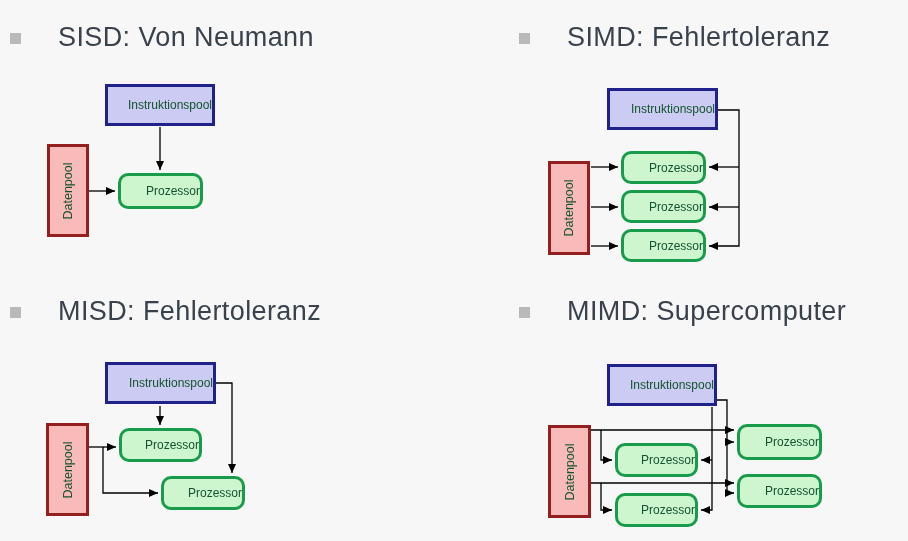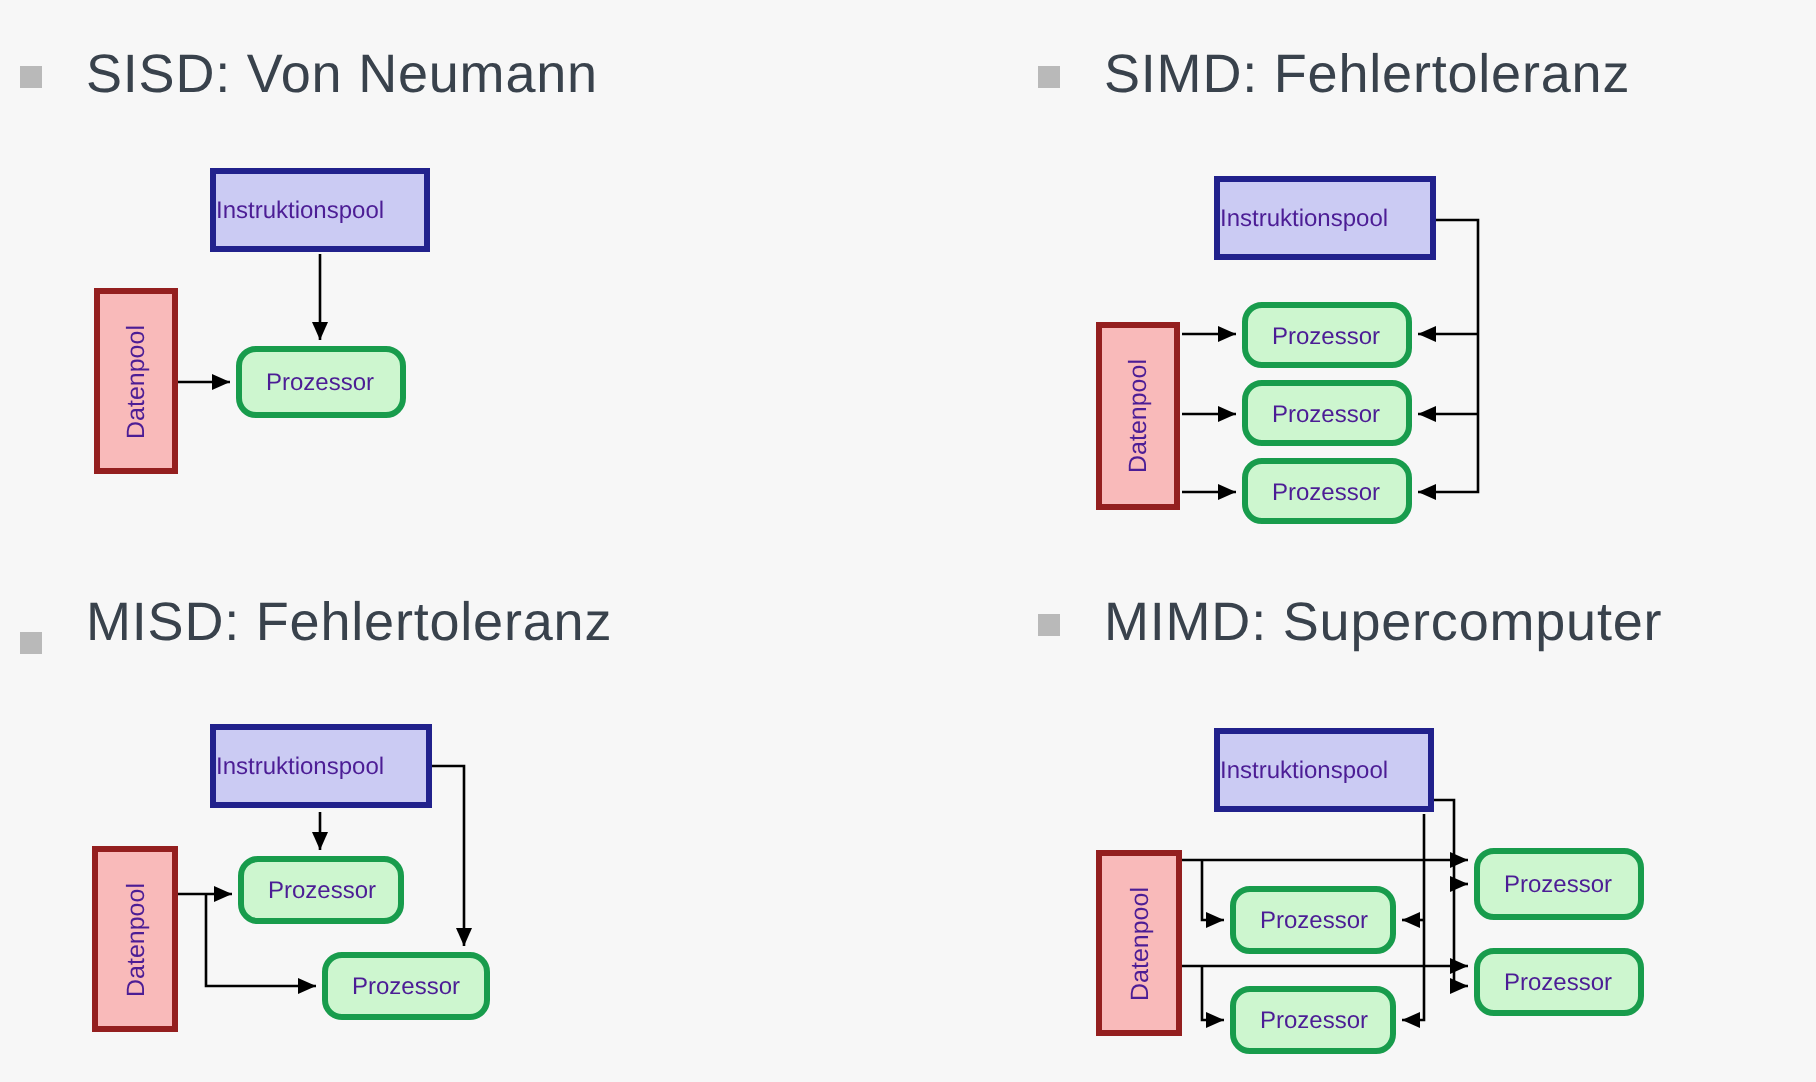--- a/index.html
+++ b/index.html
@@ -22,44 +22,44 @@
   }
   .wires path {
     fill: none;
     stroke: var(--arrow, #000);
     stroke-width: 1.3;
   }
   .section-header {
     position: absolute;
     display: flex;
     align-items: center;
-    gap: 22px;
+    gap: 37px;
     height: 32px;
   }
   .bullet {
     width: 11px;
     height: 11px;
     margin-top: 3px;
     background: var(--bullet, #b9b9b9);
     flex: 0 0 auto;
   }
   .section-title {
     font-size: 27px;
     letter-spacing: 0.4px;
     color: var(--title-text, #39424c);
     white-space: nowrap;
   }
   .box {
     position: absolute;
     box-sizing: border-box;
     display: flex;
     align-items: center;
-    justify-content: flex-start;
+    justify-content: flex-end;
     font-size: 12px;
-    color: #4c1d95;
+    color: #14532d;
     white-space: nowrap;
   }
   .box.blue {
     background: var(--instruction-pool-fill, #cbcbf3);
     border: 3px solid var(--instruction-pool-border, #21218c);
   }
   .box.red {
     background: var(--data-pool-fill, #f9baba);
     border: 3px solid var(--data-pool-border, #941f1f);
   }
@@ -115,21 +115,21 @@
   </svg>
 
   <div class="section-header" style="left:10px; top:21px;">
     <span class="bullet"></span>
     <span class="section-title">SISD: Von Neumann</span>
   </div>
   <div class="section-header" style="left:519px; top:21px;">
     <span class="bullet"></span>
     <span class="section-title">SIMD: Fehlertoleranz</span>
   </div>
-  <div class="section-header" style="left:10px; top:295px;align-items:flex-end;">
+  <div class="section-header" style="left:10px; top:295px;">
     <span class="bullet"></span>
     <span class="section-title">MISD: Fehlertoleranz</span>
   </div>
   <div class="section-header" style="left:519px; top:295px;">
     <span class="bullet"></span>
     <span class="section-title">MIMD: Supercomputer</span>
   </div>
 
   <div class="box blue" style="left:105px; top:84px; width:110px; height:42px;">
     <span>Instruktionspool</span>

